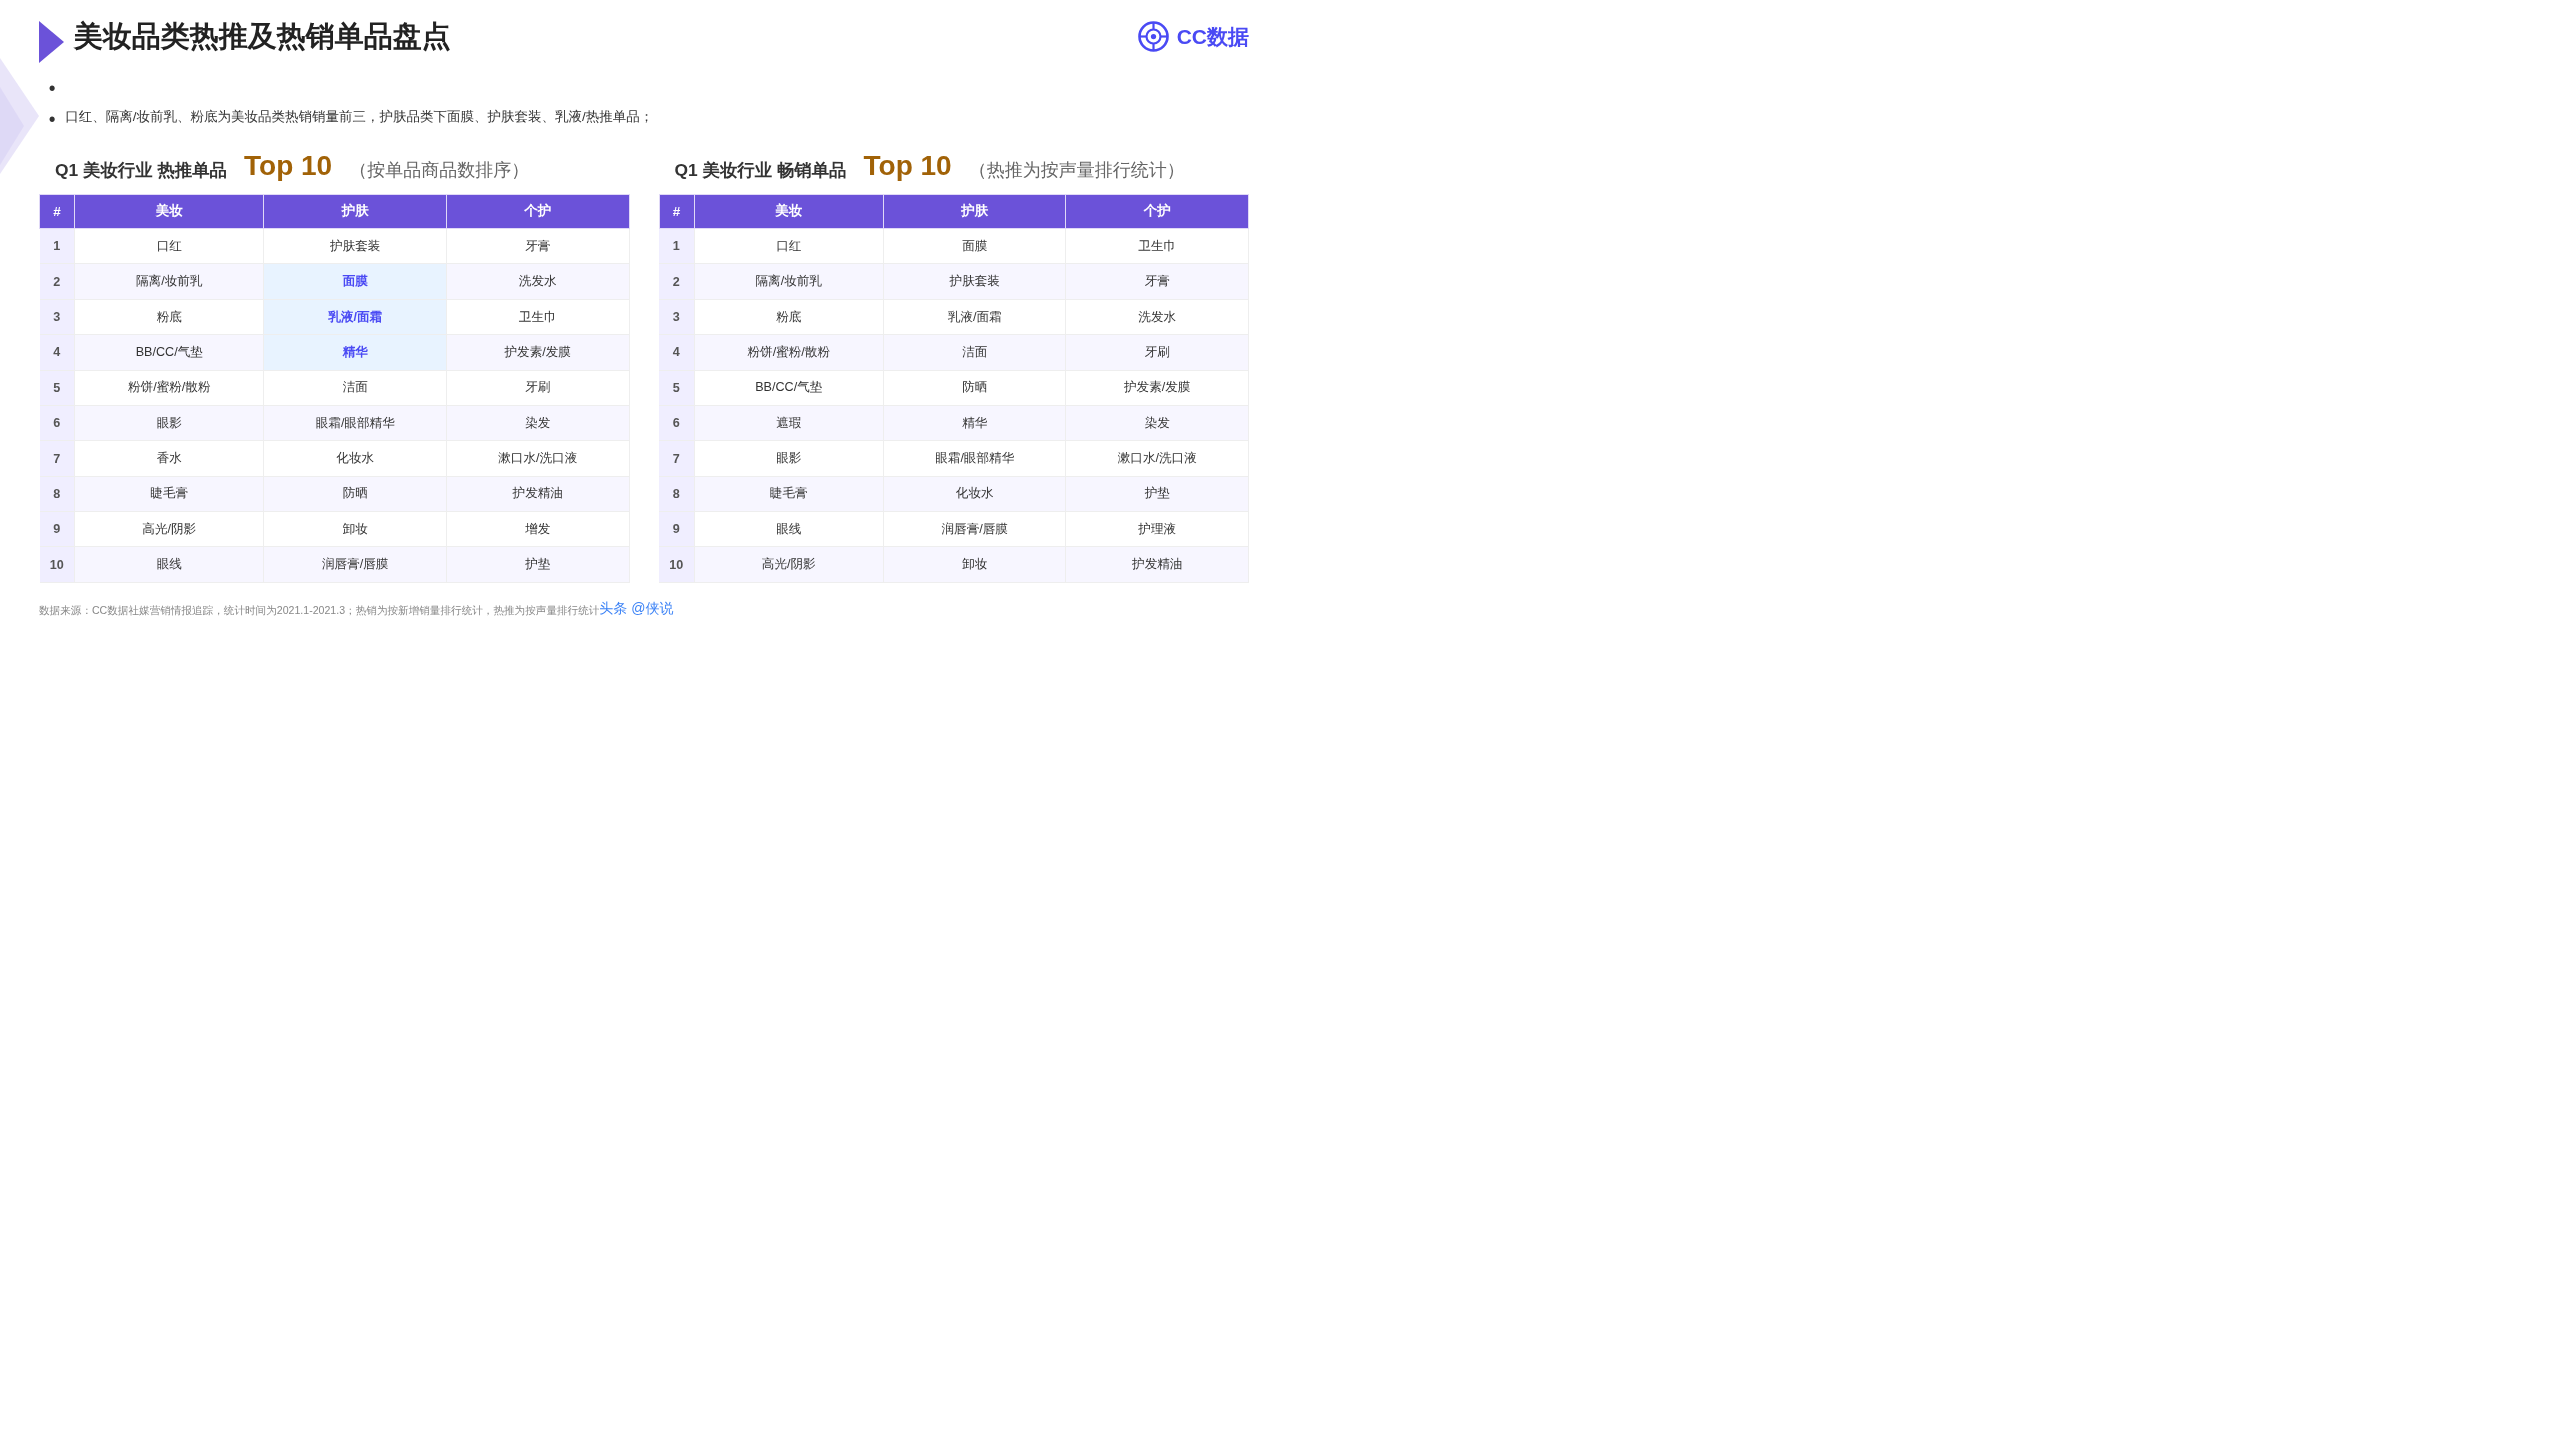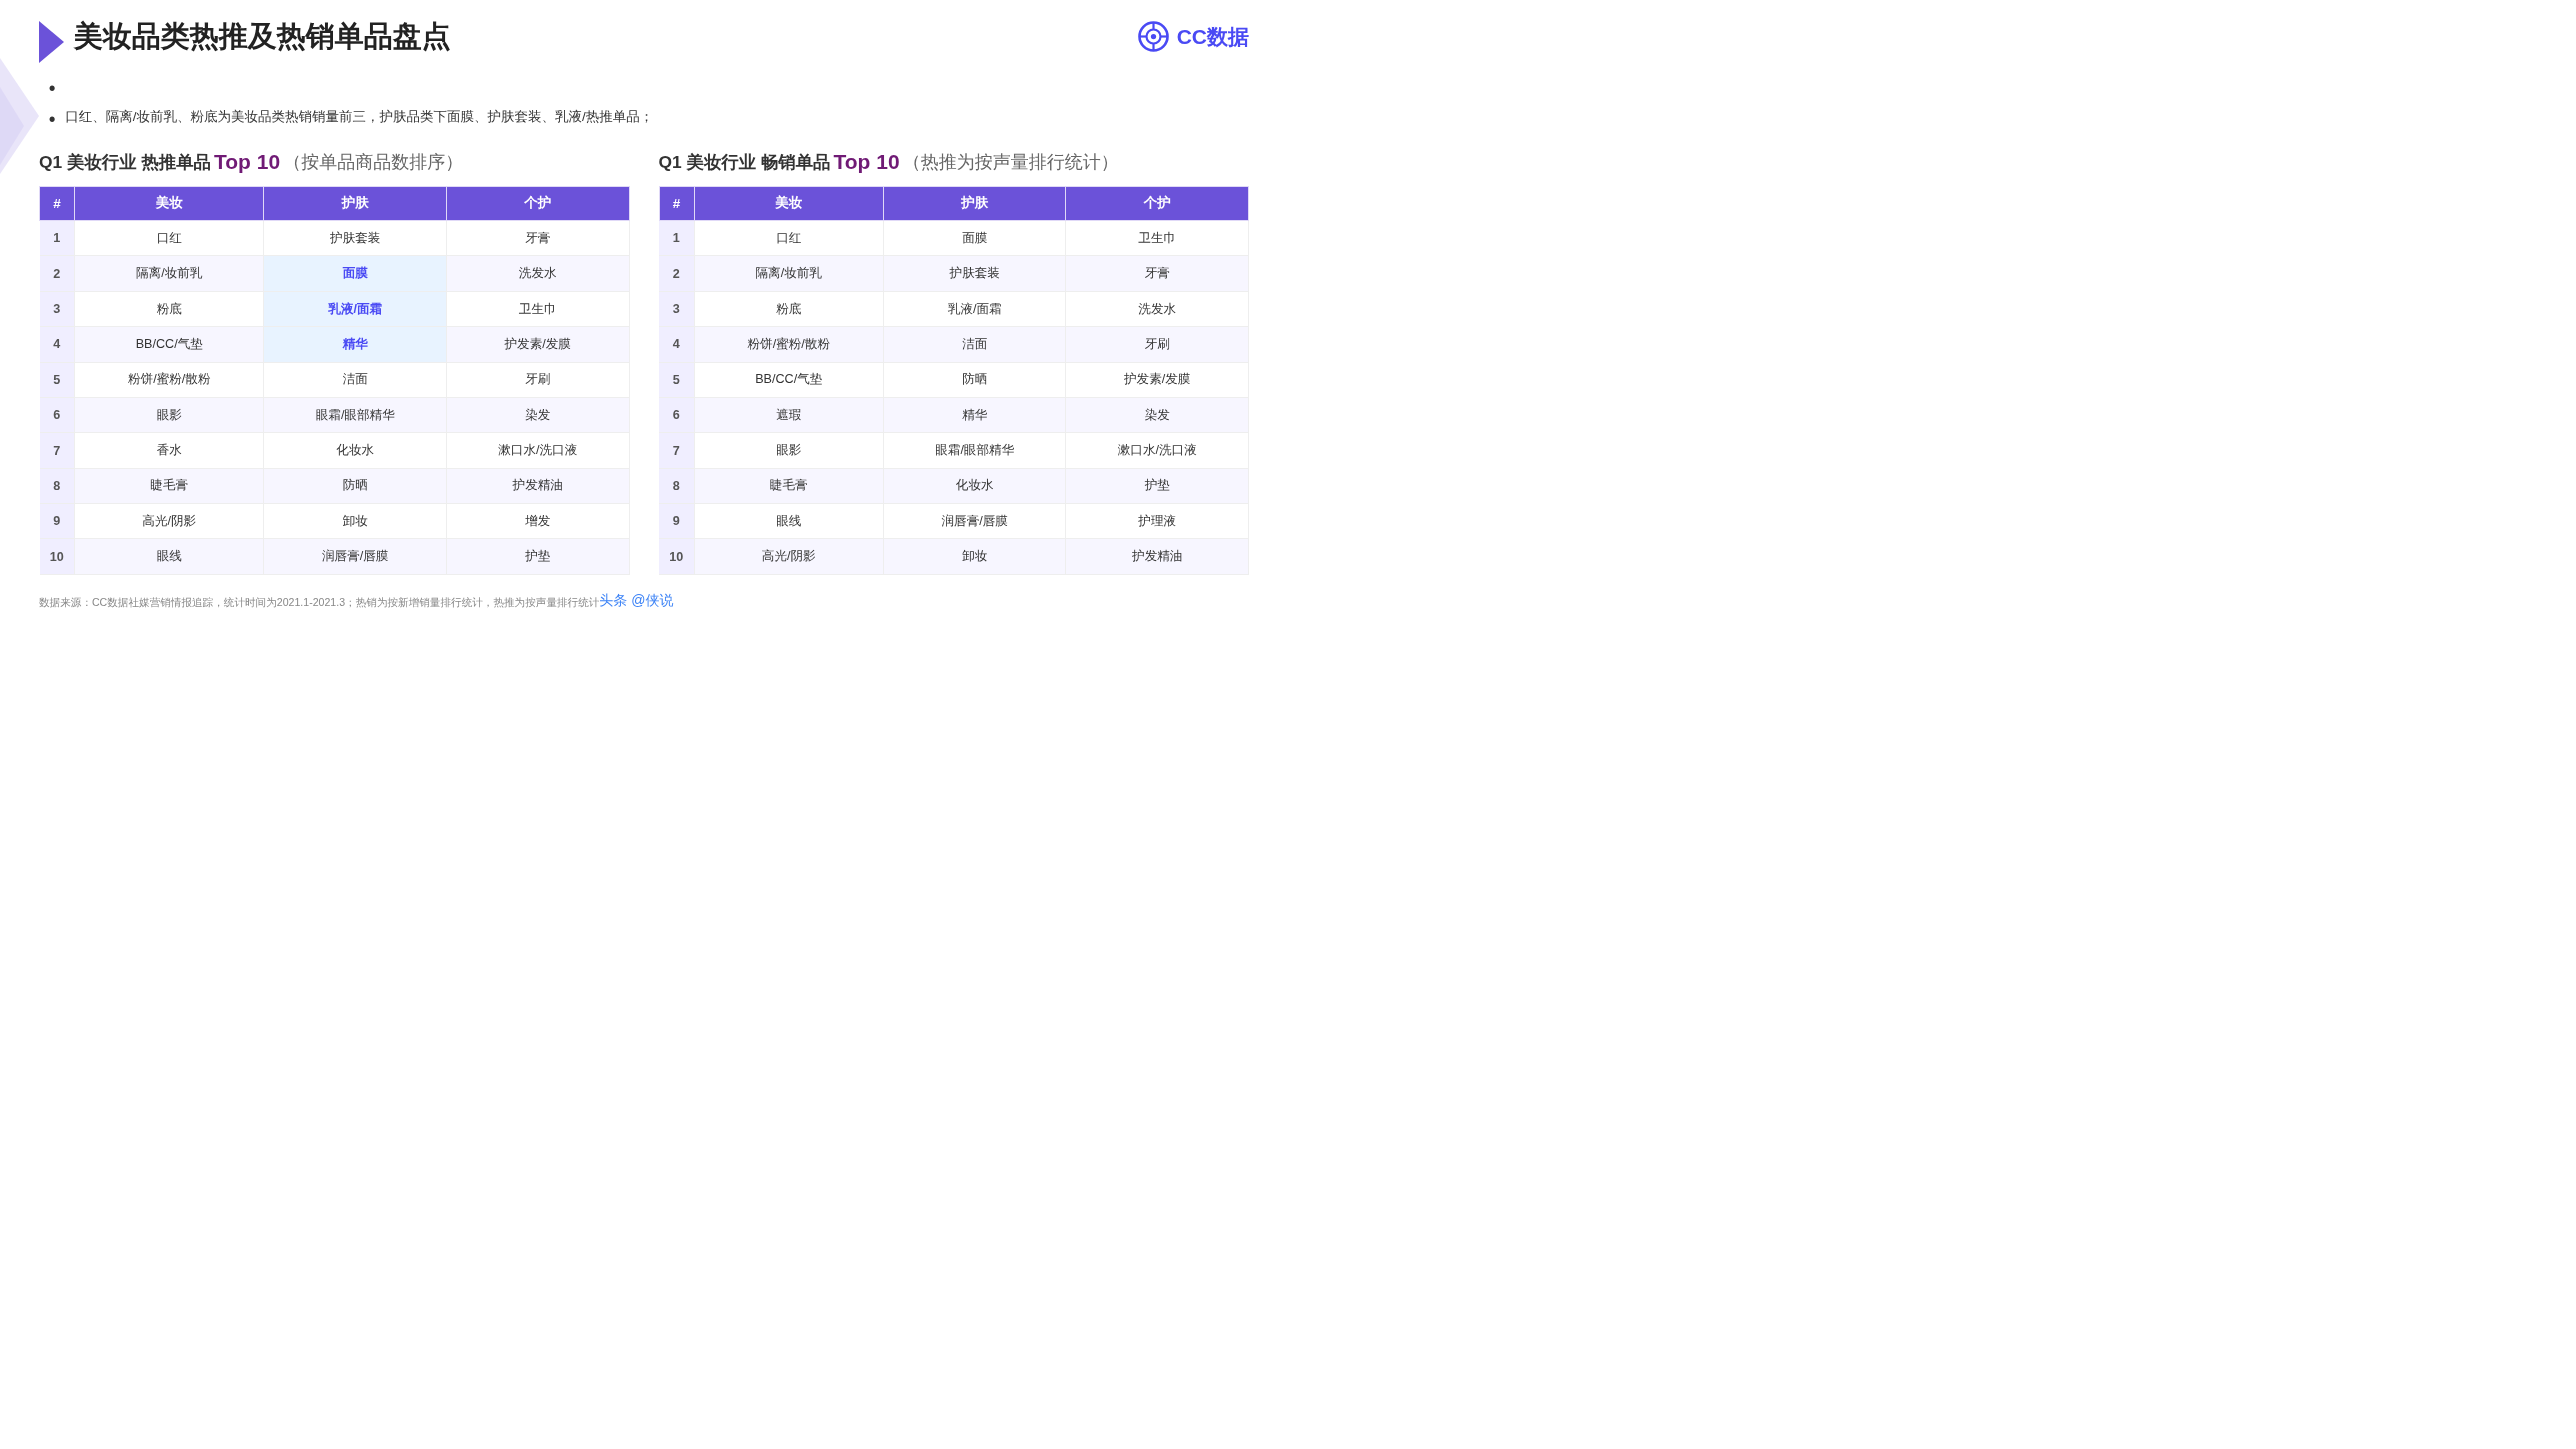--- a/index.html
+++ b/index.html
@@ -86,31 +86,32 @@
       gap: 29px;
       margin-top: 9.7px;
     }
     .table-block {
       flex: 1;
     }
     .table-title-row {
       display: flex;
       align-items: flex-end;
       margin-bottom: 11.6px;
-      gap: 3px;
+      gap: 17px;
+      margin-left: 16px;
     }
     .table-title-main {
       font-size: 17.4px;
       font-weight: 700;
       color: #333;
     }
     .table-title-highlight {
-      font-size: 21px;
+      font-size: 28px;
       font-weight: 900;
-      color: #701a75;
+      color: #a16207;
     }
     .table-title-sub {
       font-size: 18px;
       color: #666;
     }
 
     
     .data-table {
       width: 100%;
       border-collapse: collapse;

